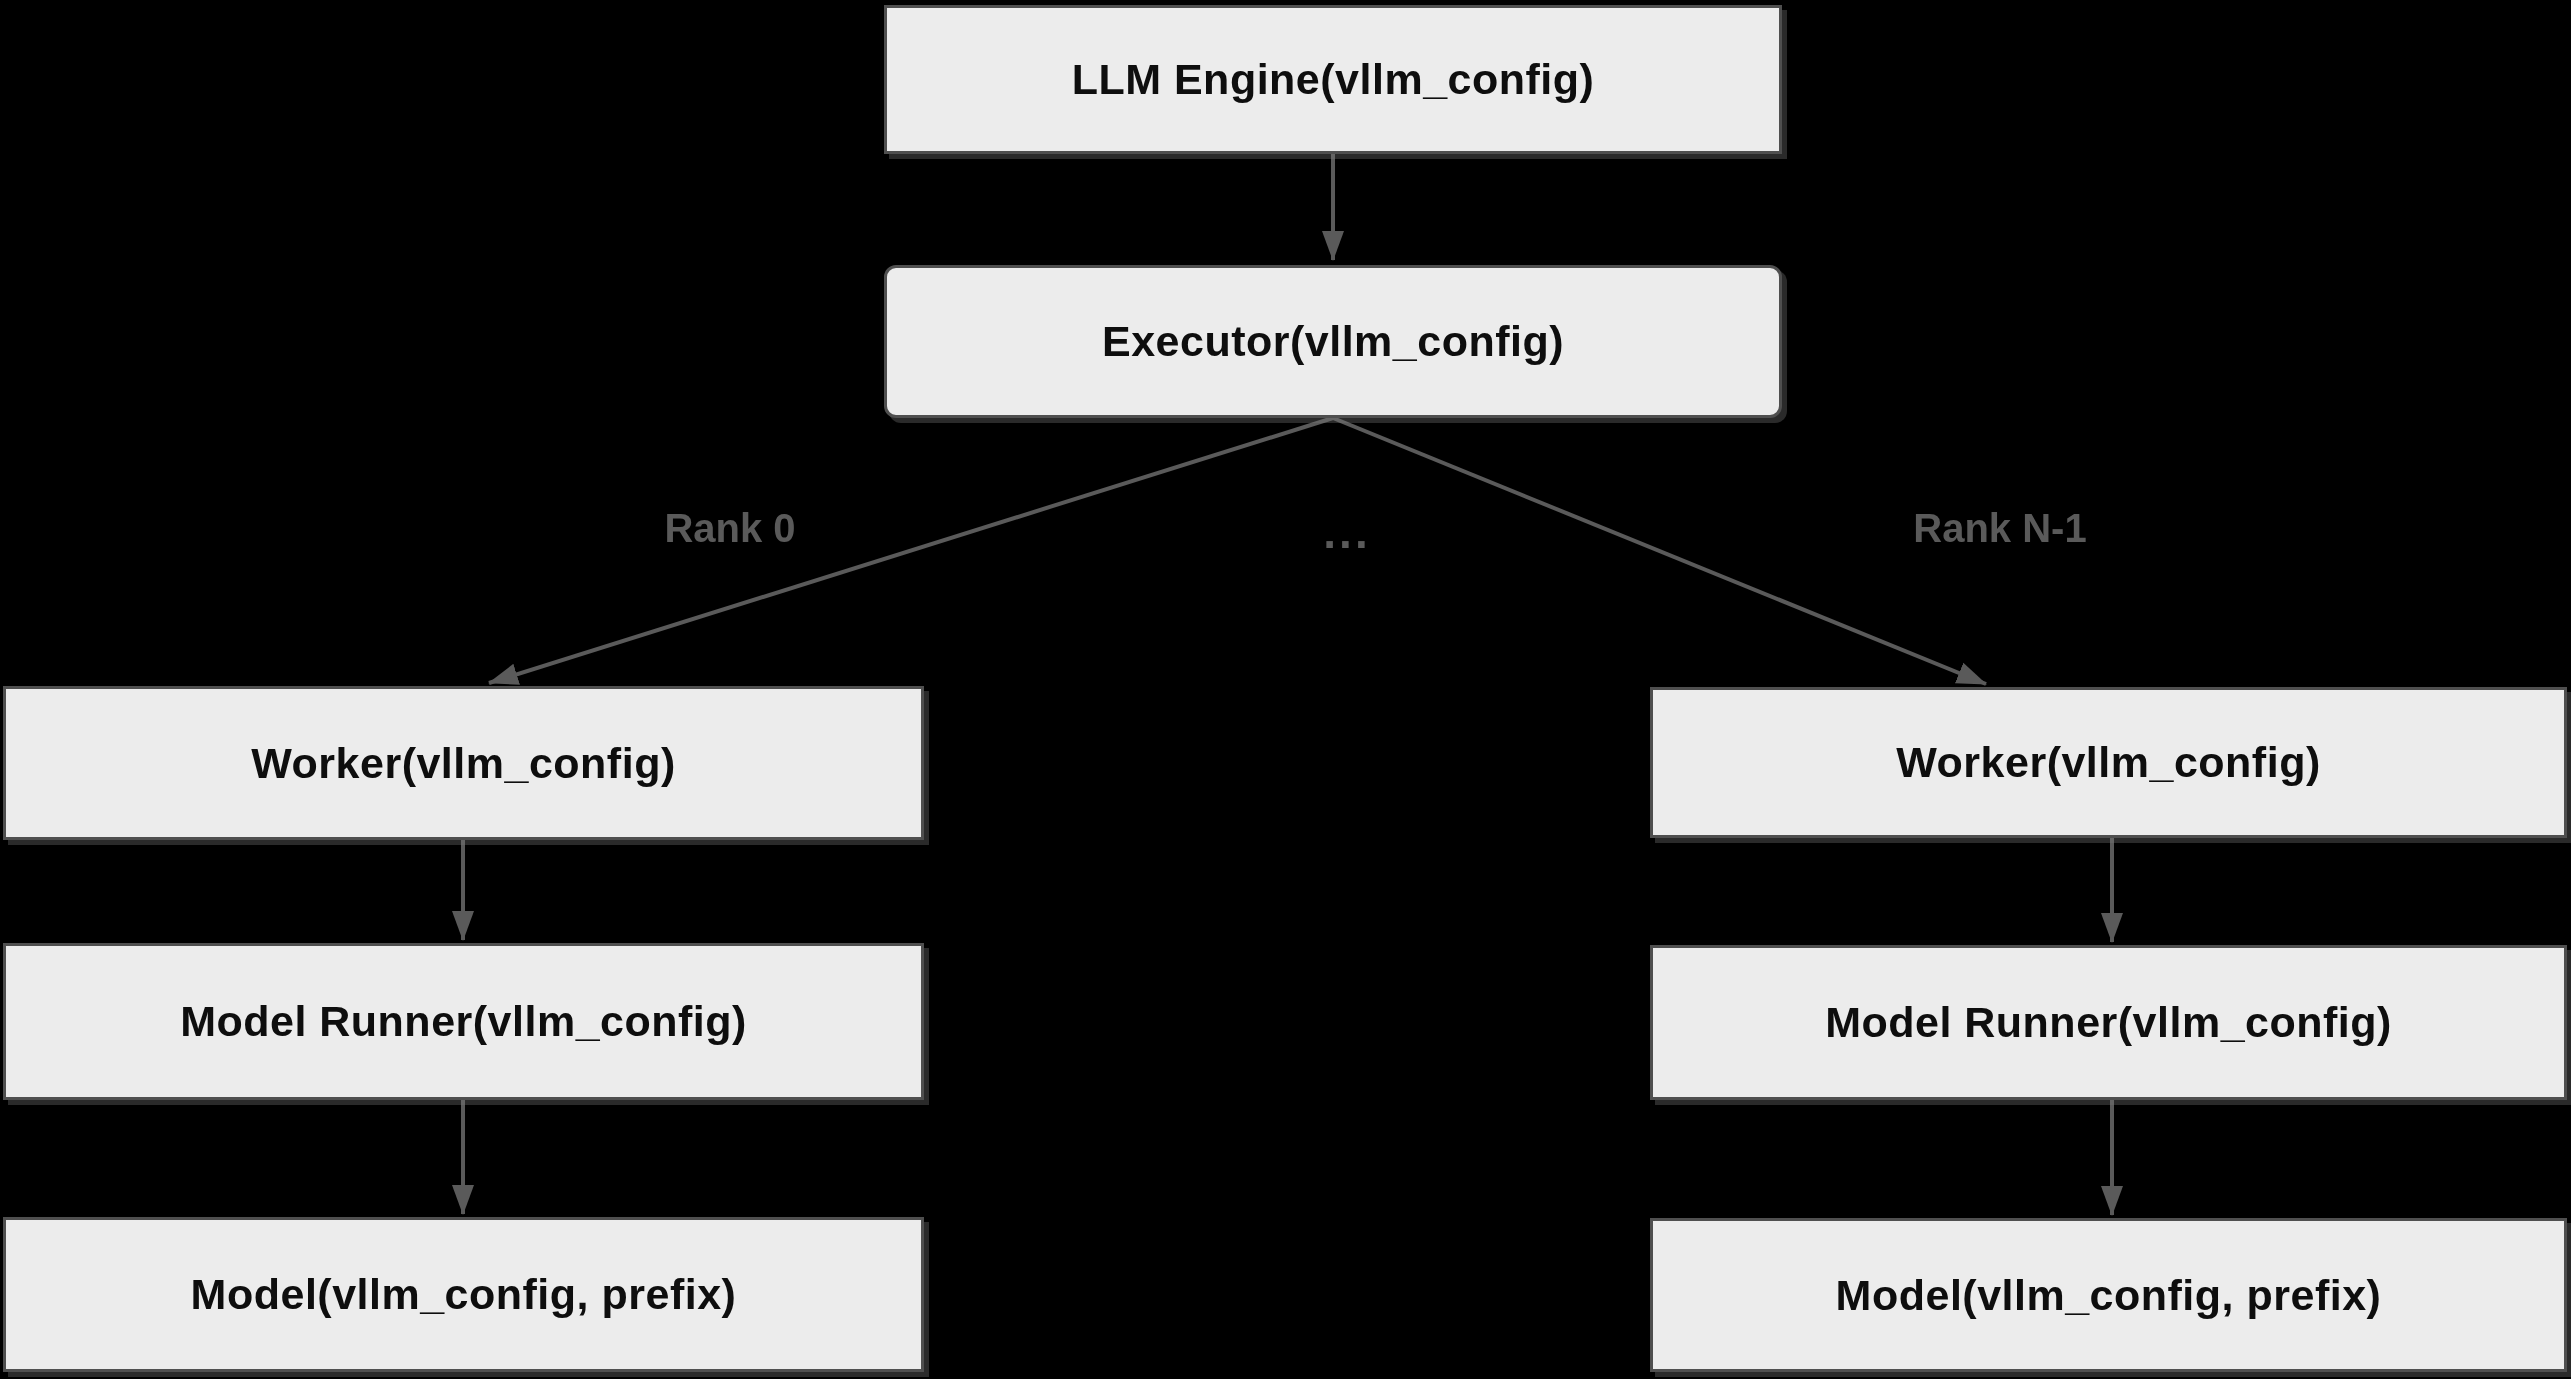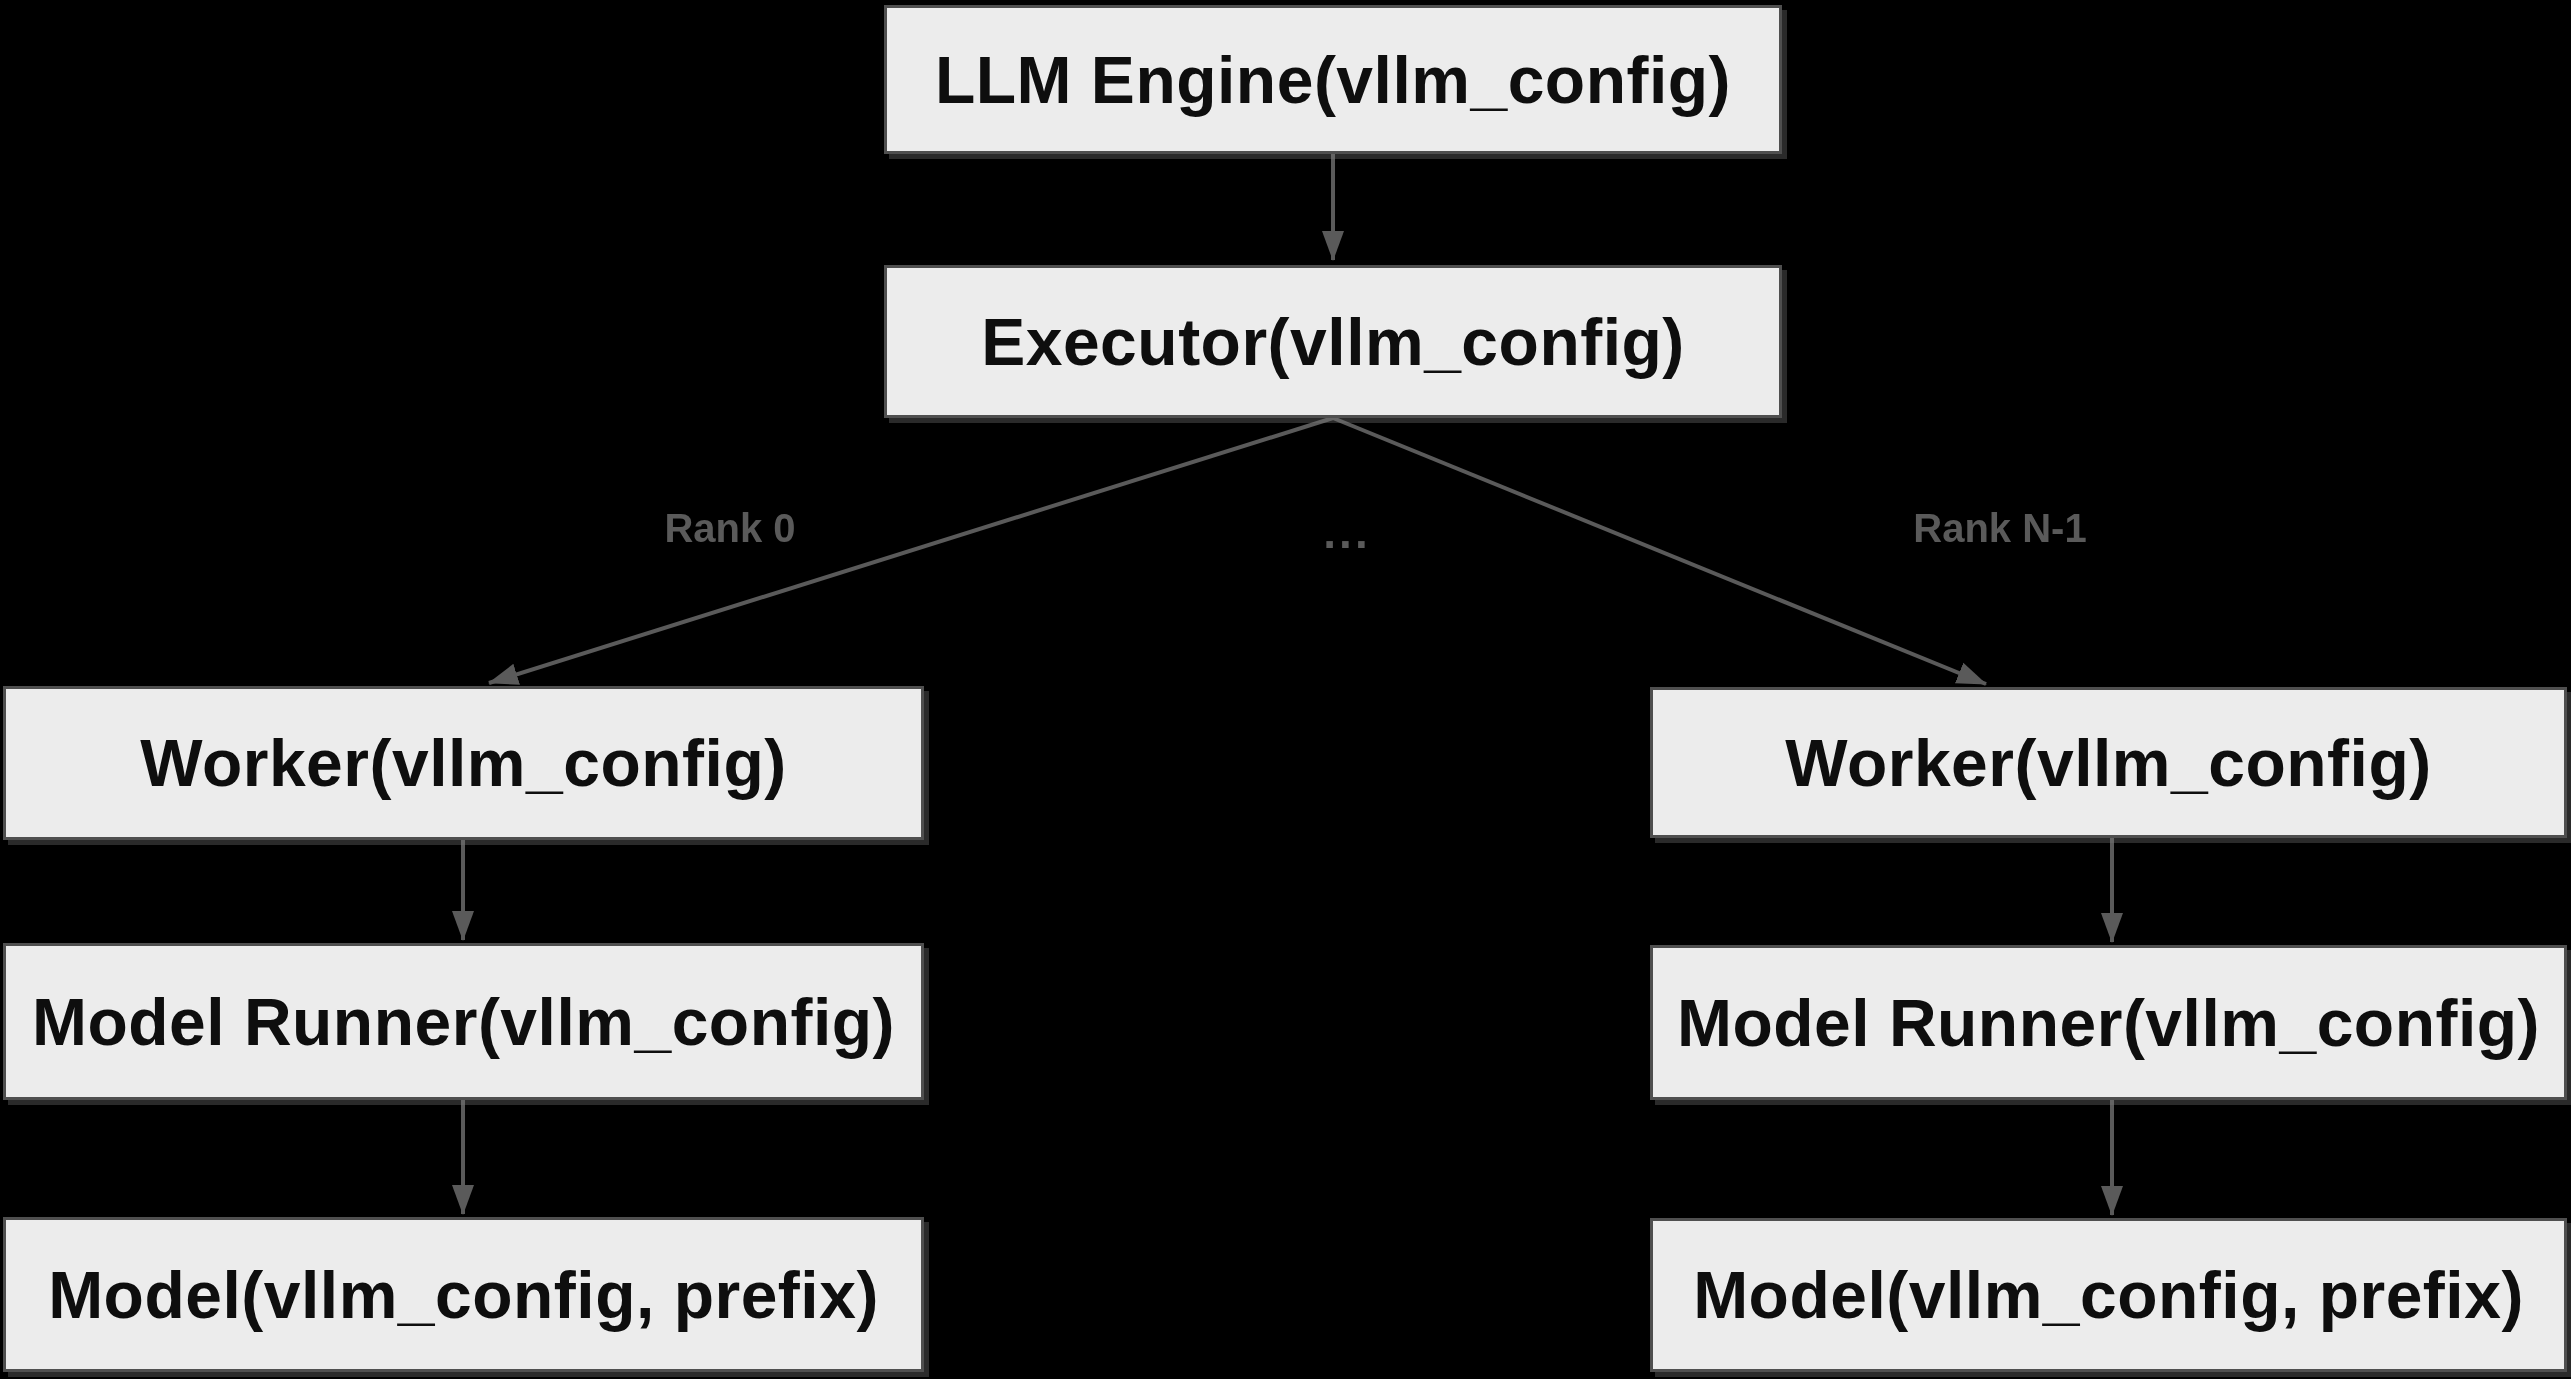--- a/index.html
+++ b/index.html
@@ -18,28 +18,28 @@
   .node {
     position: absolute;
     box-sizing: border-box;
     background: #ececec;
     border: 3px solid #4f4f4f;
     box-shadow: 5px 5px 0 rgba(120,120,120,0.35);
     display: flex;
     align-items: center;
     justify-content: center;
     color: #0e0e0e;
-    font-size: 66px;
+    font-size: 43px;
     font-weight: 600;
     letter-spacing: 0.5px;
     white-space: nowrap;
   }
   
   #node-llm-engine        { left: 884px;  top: 5px;    width: 898px; height: 149px; }
-  #node-executor          { left: 884px;  top: 265px;  width: 898px; height: 153px; }
+  #node-executor          { left: 884px;  top: 265px;  width: 898px; height: 153px; border-radius: 12px; }
   #node-worker-left       { left: 3px;    top: 686px;  width: 921px; height: 154px; }
   #node-model-runner-left { left: 3px;    top: 943px;  width: 921px; height: 157px; }
   #node-model-left        { left: 3px;    top: 1217px; width: 921px; height: 155px; }
   #node-worker-right      { left: 1650px; top: 687px;  width: 917px; height: 151px; }
   #node-model-runner-right{ left: 1650px; top: 945px;  width: 917px; height: 155px; }
   #node-model-right       { left: 1650px; top: 1218px; width: 917px; height: 154px; }
 
   .edge-label {
     position: absolute;
     transform: translate(-50%, -50%);

